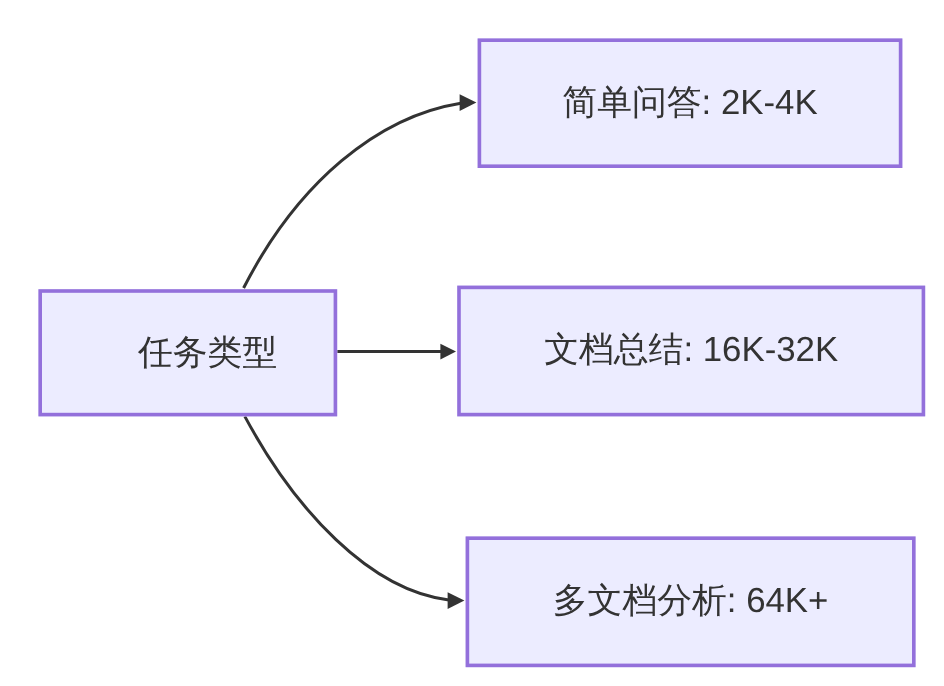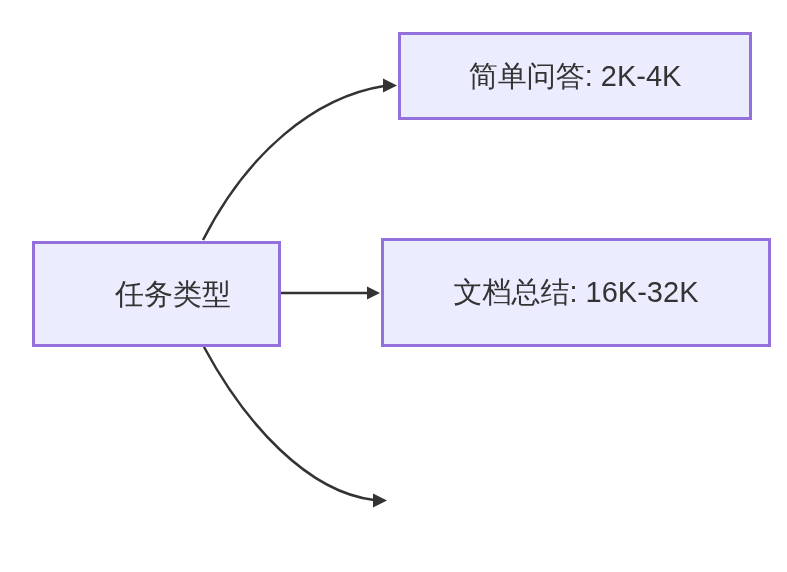--- a/index.html
+++ b/index.html
@@ -42,21 +42,21 @@
     border: 3px solid var(--node-border);
     display: flex;
     align-items: center;
     justify-content: center;
     color: var(--text);
     font-size: 29px;
     line-height: 1.2;
     white-space: nowrap;
   }
   .node-root   { left: 32px;  top: 241px; width: 249px; height: 106px; padding-left: 33px; }
-  .node-top    { left: 398px; top: 32px;  width: 354px; height: 88px; }
+  .node-top    { left: 398px; top: 32px;  width: 354px; height: 108px; }
   .node-middle { left: 381px; top: 238px; width: 390px; height: 109px; text-align: center; }
   .node-bottom { left: 388px; top: 447px; width: 375px; height: 109px; }
 </style>
 </head>
 <body>
 
 <div class="canvas">
 
   <svg class="edges" viewBox="0 0 787 572" aria-hidden="true">
 
@@ -75,14 +75,17 @@
   </div>
 
   <div class="node node-top">
     <span>简单问答: 2K-4K</span>
   </div>
 
   <div class="node node-middle">
     <span>文档总结: 16K-32K</span>
   </div>
 
+  <div class="node node-bottom">
+    <span>多文档分析: 64K+</span>
+  </div>
 
 </div>
 
 </body></html>

